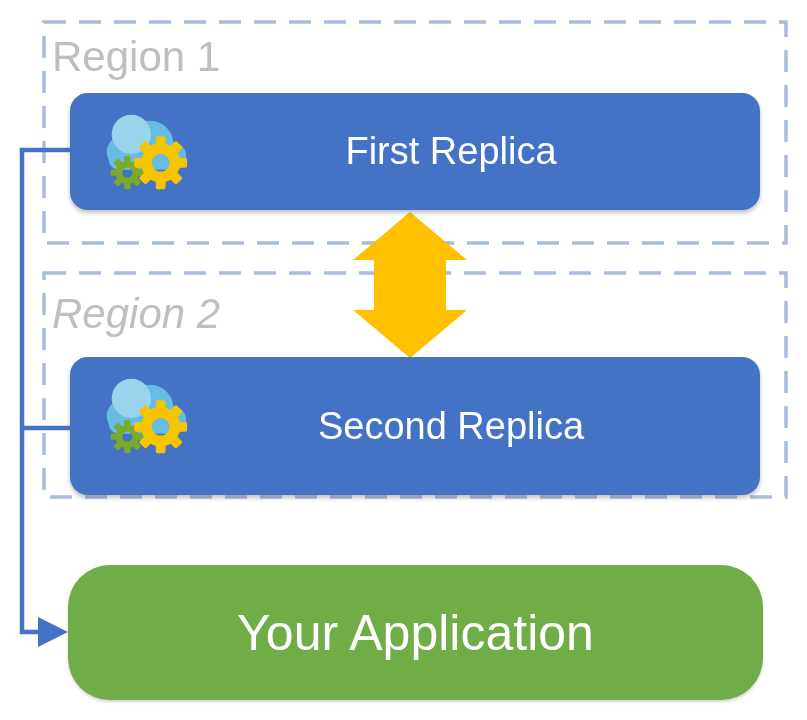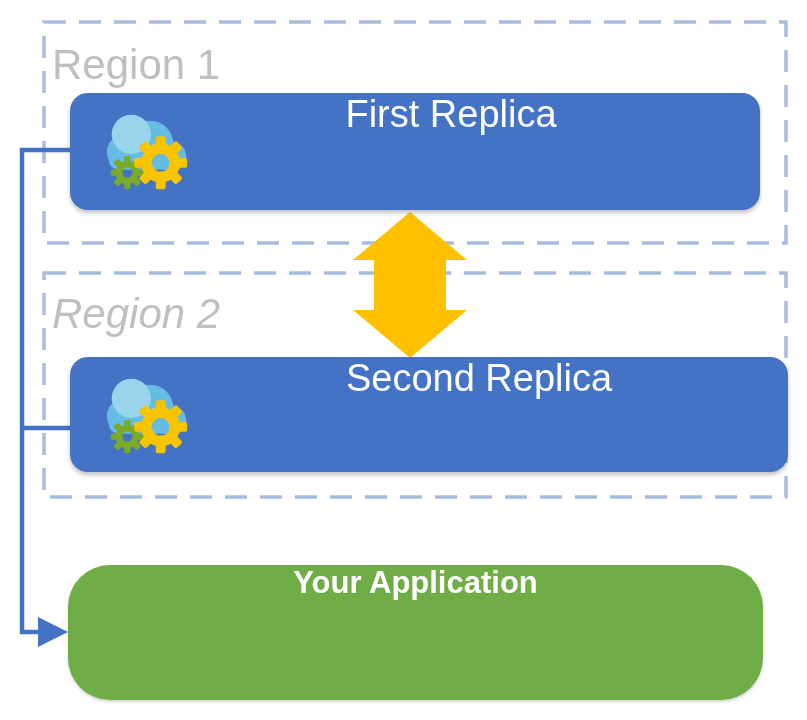--- a/index.html
+++ b/index.html
@@ -41,21 +41,21 @@
     position: absolute;
     z-index: 2;
     font-size: 42px;
     line-height: 1;
     color: var(--region_label, #BFBFBF);
   }
   .node {
     position: absolute;
     z-index: 1;
     display: flex;
-    align-items: flex-start;
+    align-items: center;
     justify-content: center;
   }
   .replica-node {
     left: 70px;
     width: 690px;
     height: 117px;
     background: var(--replica_fill, #4472C4);
     border-radius: 18px;
     box-shadow: 0 3px 4px rgba(80,80,80,0.35);
   }
@@ -79,42 +79,42 @@
     left: 68px;
     top: 565px;
     width: 695px;
     height: 135px;
     background: var(--app_fill, #70AD47);
     border-radius: 42px;
     box-shadow: 0 2px 3px rgba(80,80,80,0.25);
   }
   .app-node .node-label {
     color: var(--app_text, #FFFFFF);
-    font-size: 31px;
-    font-weight: bold;
+    font-size: 50px;
+    font-weight: normal;
   }
 </style>
 </head>
 <body>
 
 <div class="canvas">
 
   <svg class="layer-svg" width="807" height="720" viewBox="0 0 807 720">
 
     <rect class="region-rect" x="44" y="22" width="742" height="221"></rect>
     <rect class="region-rect" x="44" y="273" width="742" height="224"></rect>
 
     <polygon class="sync-arrow" points="410,212 467,260 446,260 446,310 467,310 410,358 353,310 374,310 374,260 353,260"></polygon>
 
     <path class="connector-path" d="M 70 150 L 22 150 L 22 632 L 40 632"></path>
     <path class="connector-path" d="M 70 428 L 22 428"></path>
     <polygon class="connector-head" points="38,617 38,647 68,632"></polygon>
   </svg>
 
-  <div class="region-label" style="left:52px; top:44px;">Region 1</div>
+  <div class="region-label" style="left:52px; top:36px;">Region 1</div>
   <div class="region-label" style="left:52px; top:293px;font-style:italic;">Region 2</div>
 
   <div class="node replica-node" style="top:93px;">
     <svg class="replica-icon" viewBox="0 0 100 100">
       <g class="cloud-mid">
         <circle cx="28" cy="50" r="17"></circle>
         <circle cx="55" cy="42" r="24"></circle>
         <circle cx="78" cy="54" r="14"></circle>
         <rect x="13" y="48" width="78" height="20" rx="10"></rect>
       </g>
@@ -138,21 +138,21 @@
         <rect x="-5" y="-27" width="10" height="13" rx="2" transform="translate(66,61) rotate(180)"></rect>
         <rect x="-5" y="-27" width="10" height="13" rx="2" transform="translate(66,61) rotate(225)"></rect>
         <rect x="-5" y="-27" width="10" height="13" rx="2" transform="translate(66,61) rotate(270)"></rect>
         <rect x="-5" y="-27" width="10" height="13" rx="2" transform="translate(66,61) rotate(315)"></rect>
         <path fill-rule="evenodd" d="M66,41a20,20 0 1,0 0.001,0z M66,52a9,9 0 1,1 -0.001,0z"></path>
       </g>
     </svg>
     <span class="node-label">First Replica</span>
   </div>
 
-  <div class="node replica-node" style="top:357px; height:115px;padding-left:28px;">
+  <div class="node replica-node" style="top:357px; height:138px;">
     <svg class="replica-icon" viewBox="0 0 100 100">
       <g class="cloud-mid">
         <circle cx="28" cy="50" r="17"></circle>
         <circle cx="55" cy="42" r="24"></circle>
         <circle cx="78" cy="54" r="14"></circle>
         <rect x="13" y="48" width="78" height="20" rx="10"></rect>
       </g>
       <circle class="cloud-light" cx="36" cy="32" r="20"></circle>
       <g class="gear-green">
         <rect x="-3.2" y="-17" width="6.4" height="8" rx="1.5" transform="translate(32,71)"></rect>

